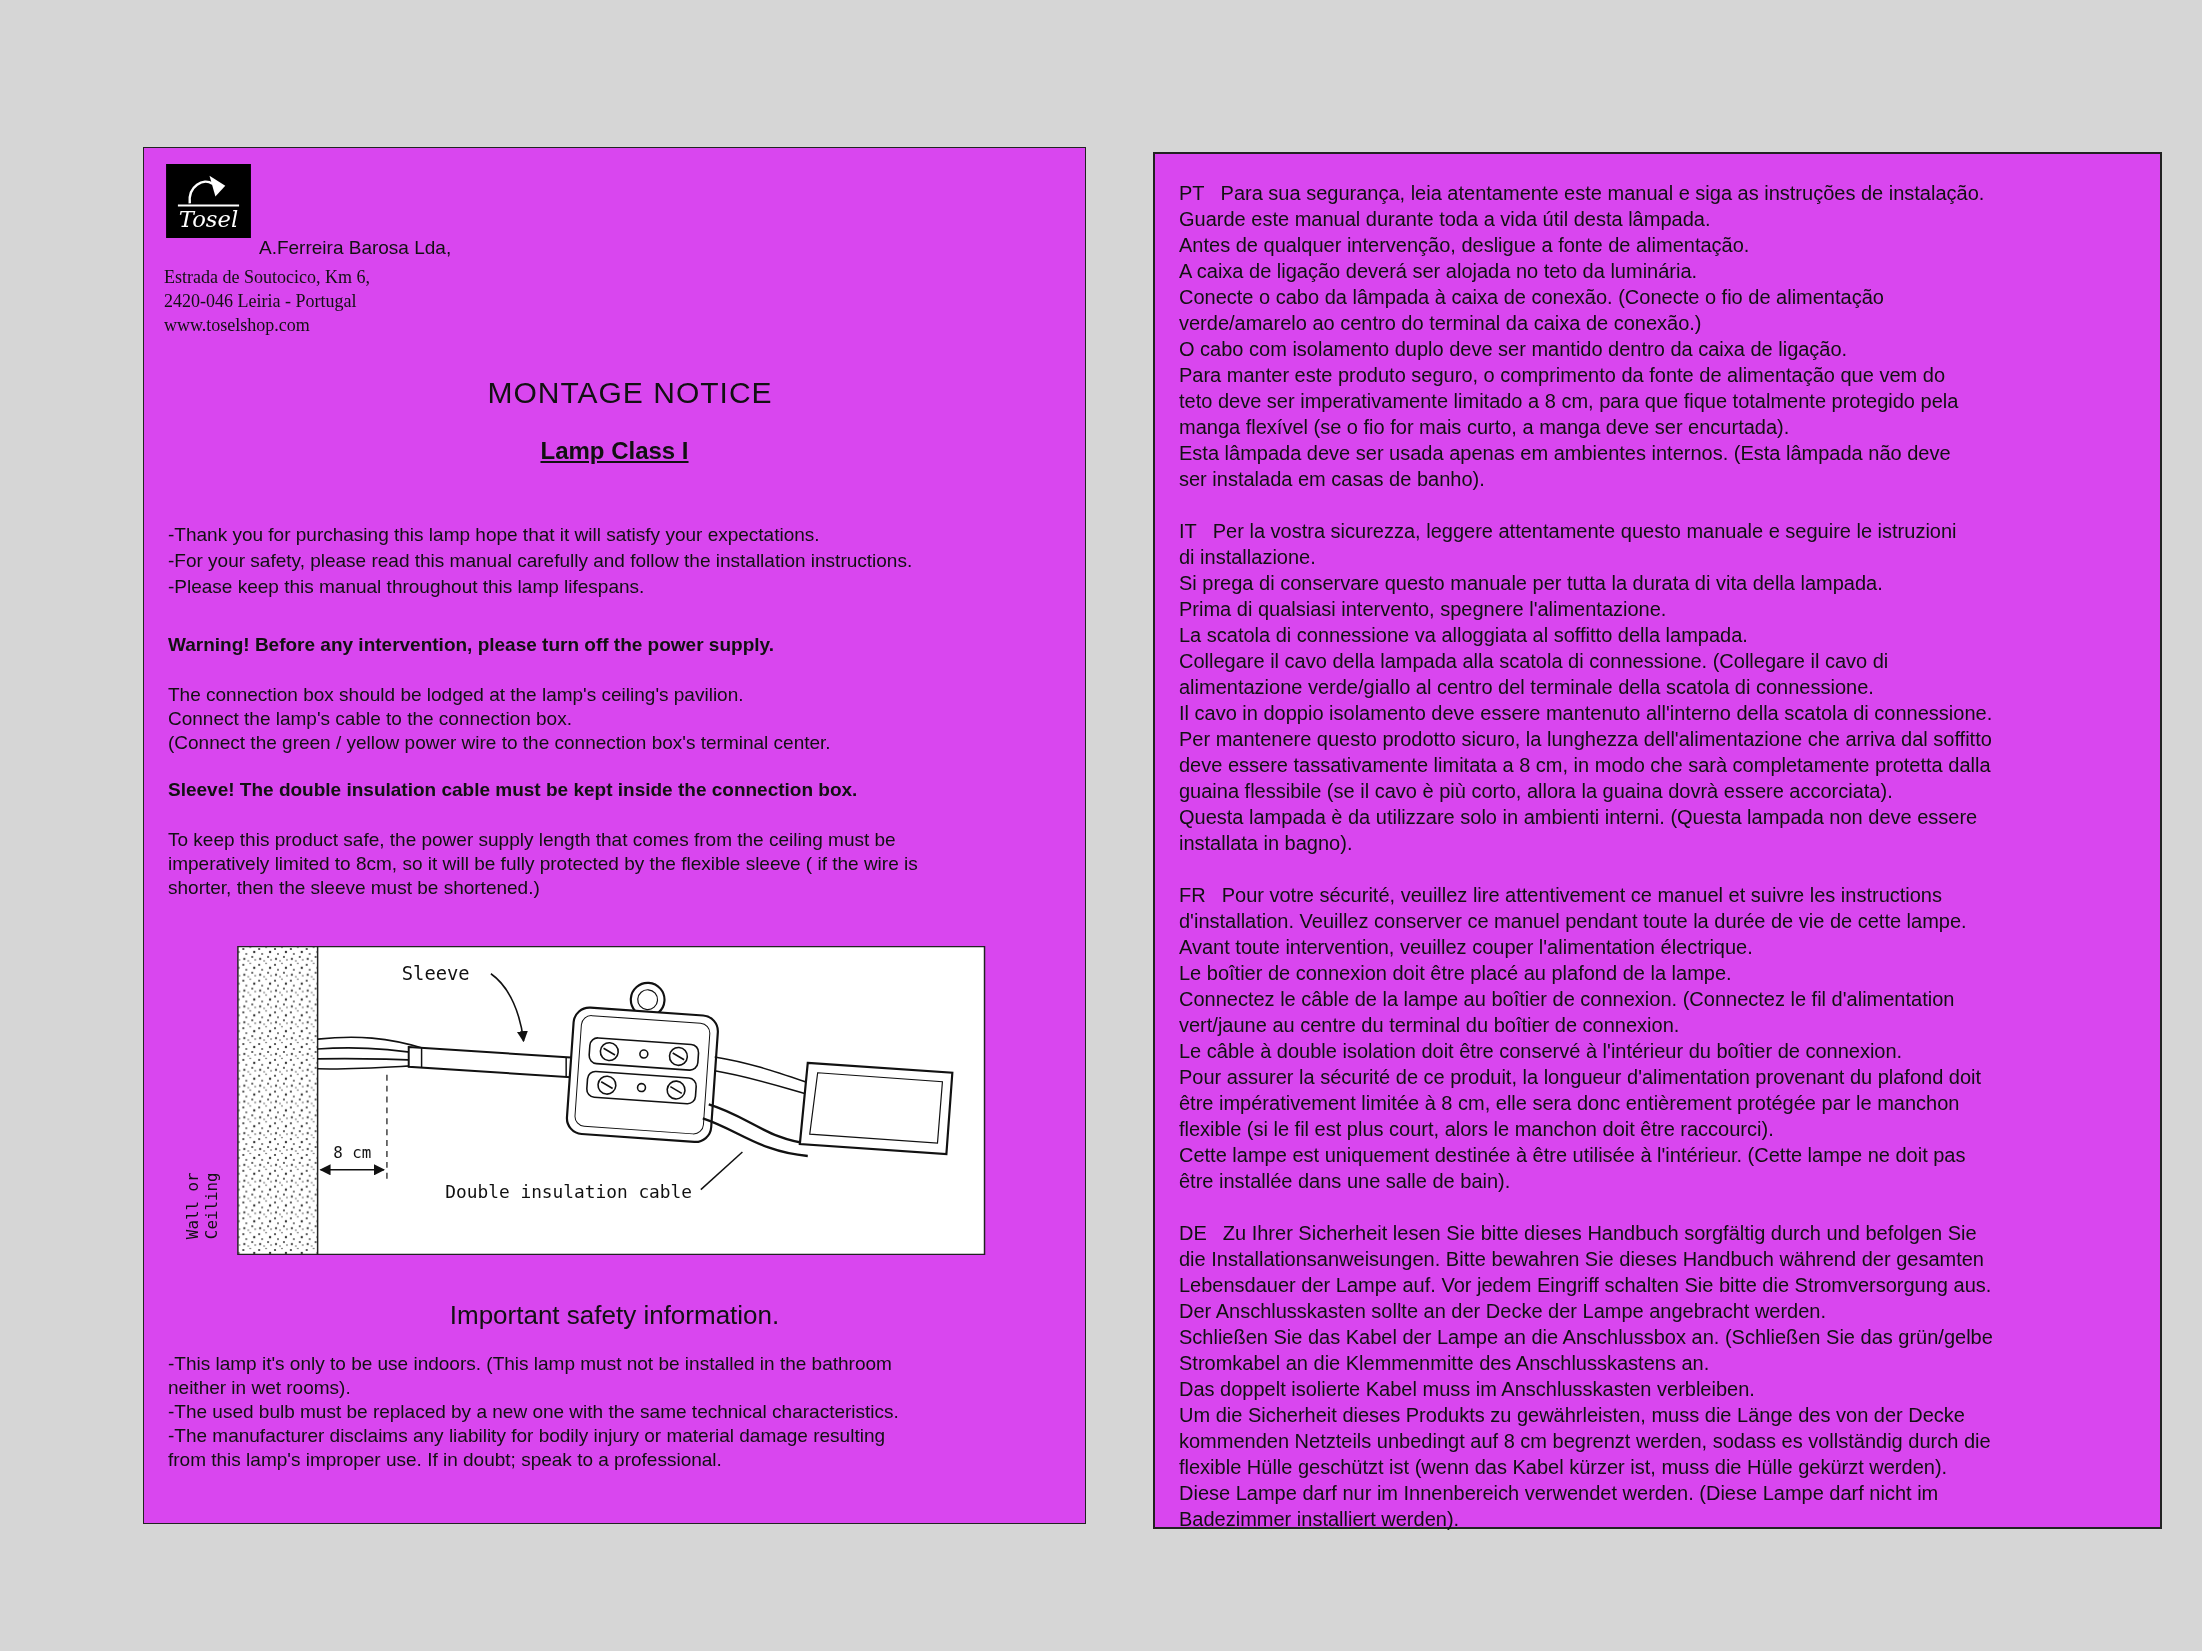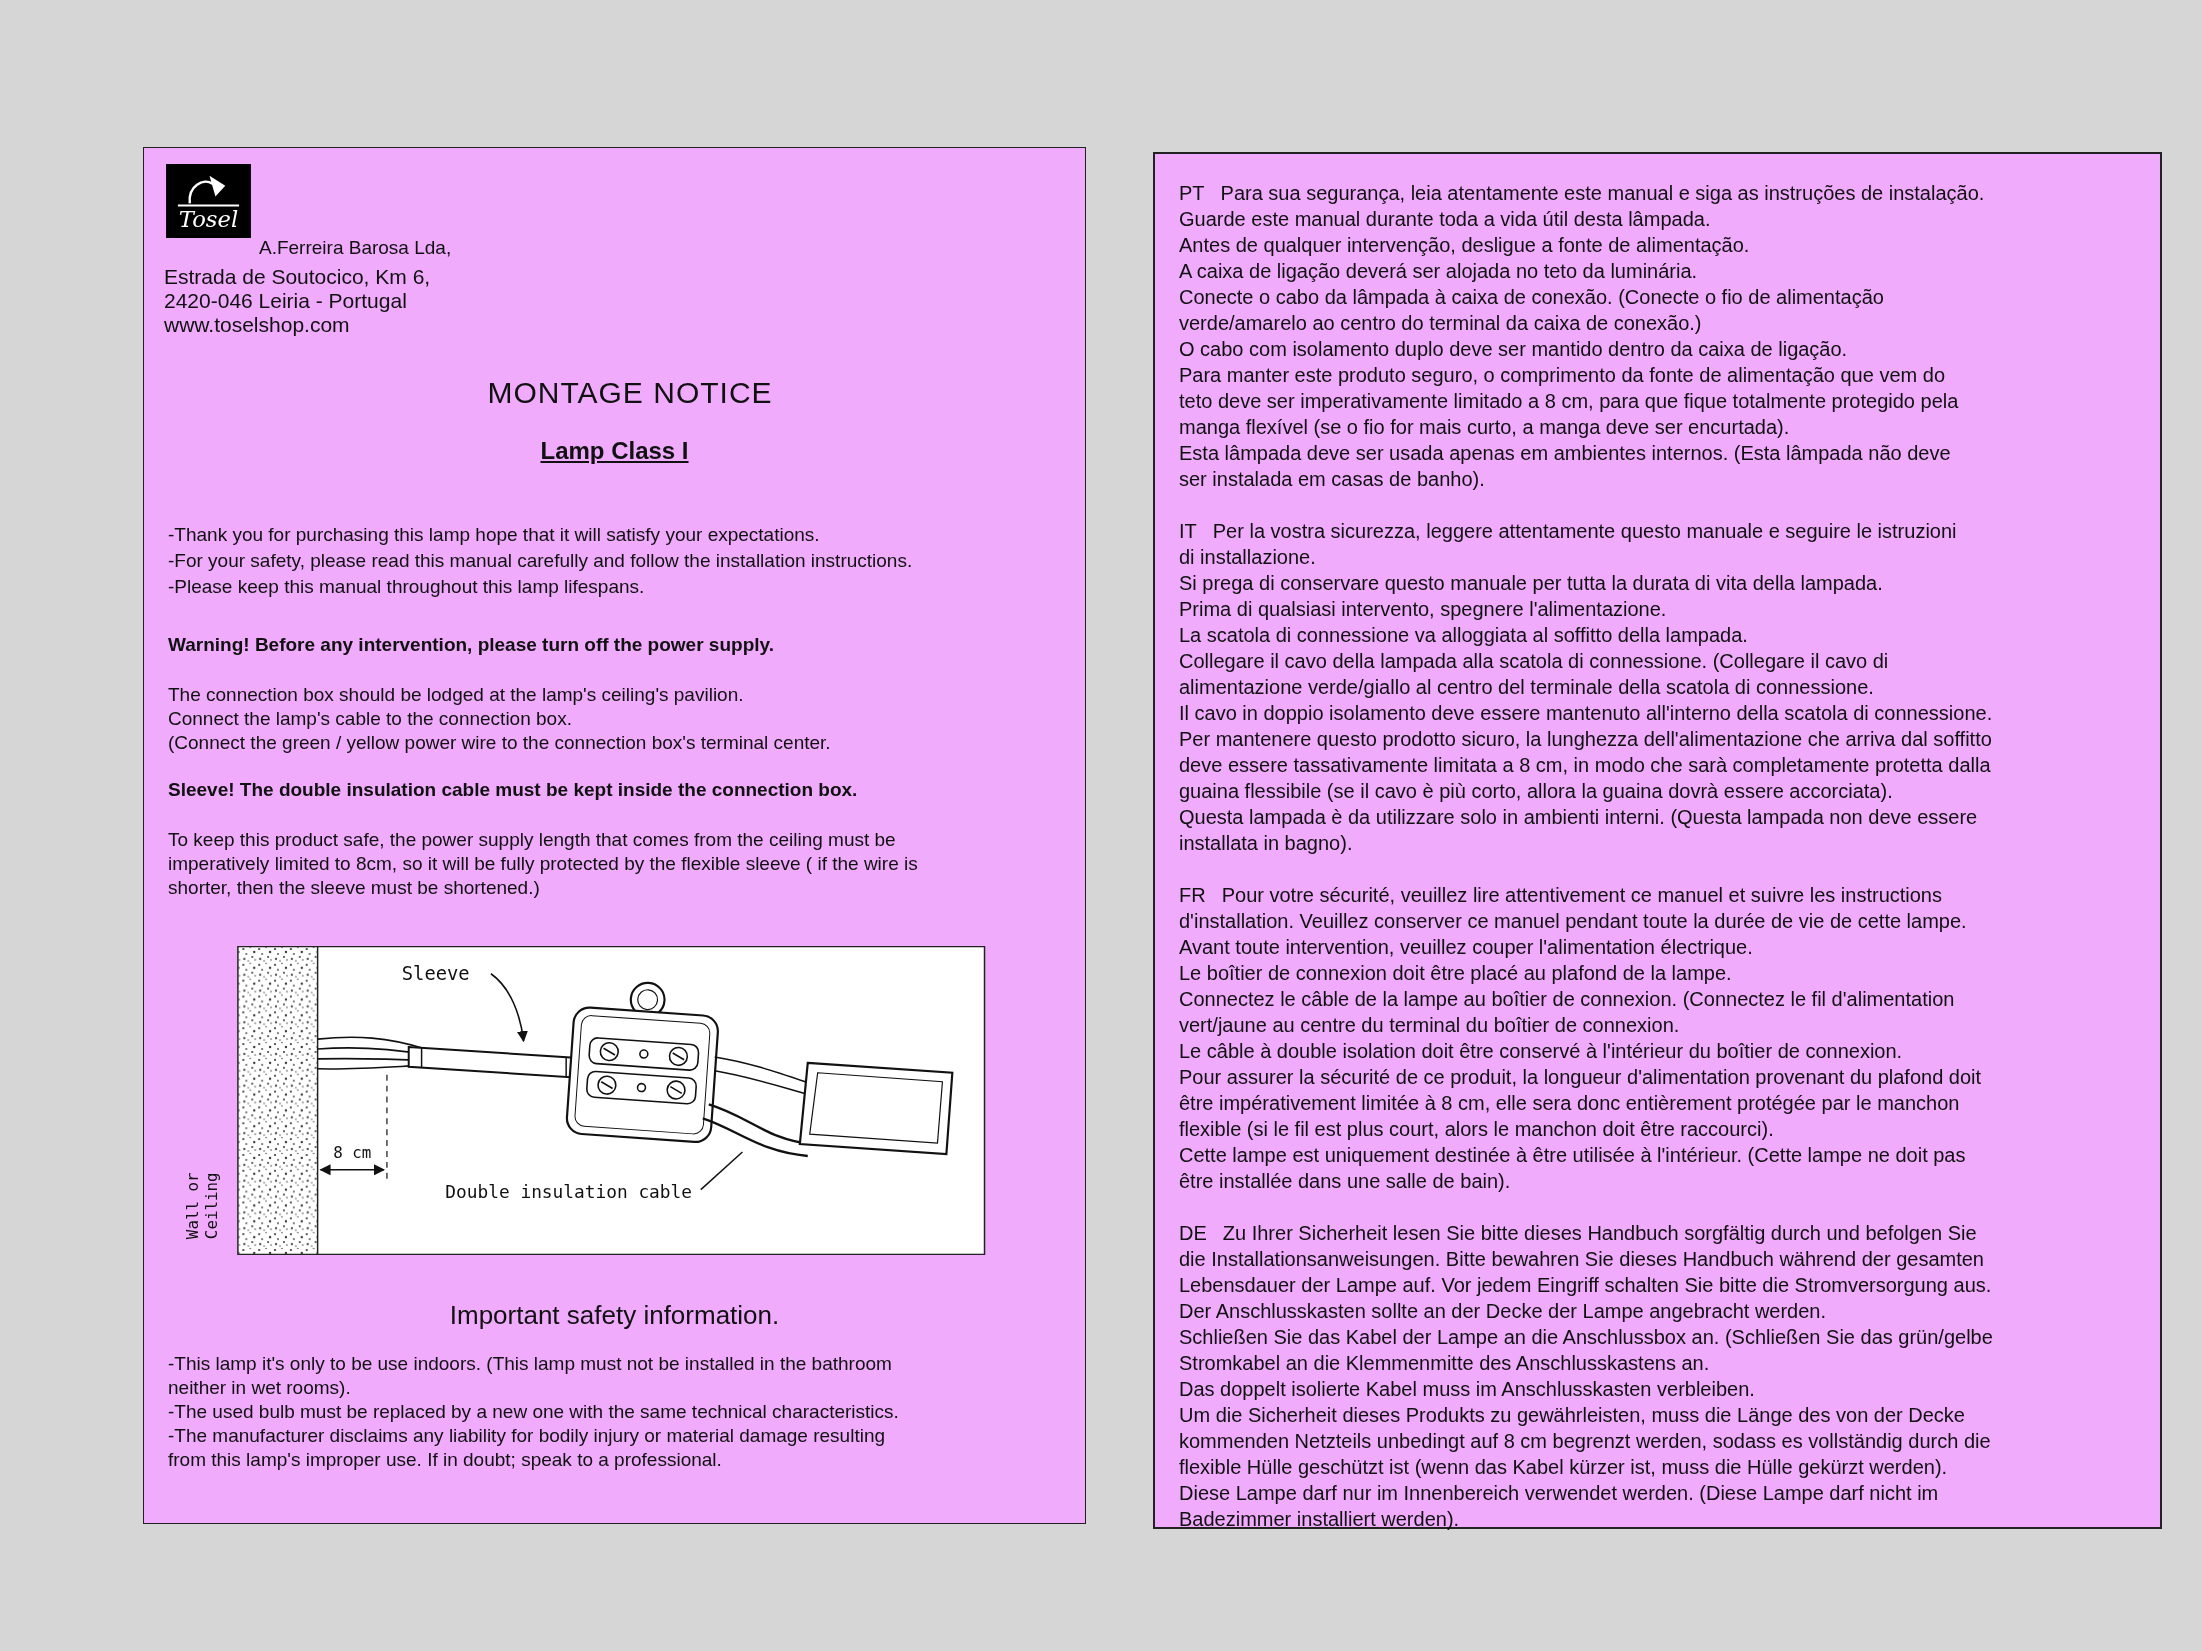--- a/index.html
+++ b/index.html
@@ -4,28 +4,28 @@
 <style>
   * { margin:0; padding:0; box-sizing:border-box; }
   html,body { width:2203px; height:1651px; }
   body {
     position:relative;
     background:#d6d6d6;
     font-family:"Liberation Sans", sans-serif;
     color:#111;
     overflow:hidden;
   }
-  .page { position:absolute; background:#f0abfc; }
+  .page { position:absolute; background:#d946ef; }
   .page-left  { left:143px; top:147px; width:943px;  height:1377px; border:1px solid #222; }
   .page-right { left:1153px; top:152px; width:1009px; height:1377px; border:2px solid #222; }
 
   
   .logo-box { position:absolute; top:16px; left:22px; width:85px; height:74px; }
   .company  { position:absolute; top:89px; left:115px; font-size:19px;text-align:right; }
-  .address  { position:absolute; top:117px; left:20px; font-size:21px; line-height:24px; white-space:pre-wrap; }
+  .address  { position:absolute; top:117px; left:20px; font-size:18px; line-height:24px; white-space:pre-wrap;font-family:Liberation Serif, serif; }
 
   .doc-title    { position:absolute; top:228px; left:0; right:0; text-align:center; font-size:30px; letter-spacing:1px;padding-left:31px; }
   .doc-subtitle { position:absolute; top:289px; left:0; right:0; text-align:center; font-size:24px; font-weight:bold;text-decoration:underline; }
 
   .para { position:absolute; left:24px; right:30px; font-size:19px; white-space:pre-wrap; }
   .intro      { top:349px; line-height:26px;margin-top:25px; }
   .h-center   { position:absolute; left:0; right:0; text-align:center; font-size:26px; }
   .h-assembly { top:444px; }
   .warning    { font-weight:bold; }
   .w1         { top:485px; line-height:24px; }

